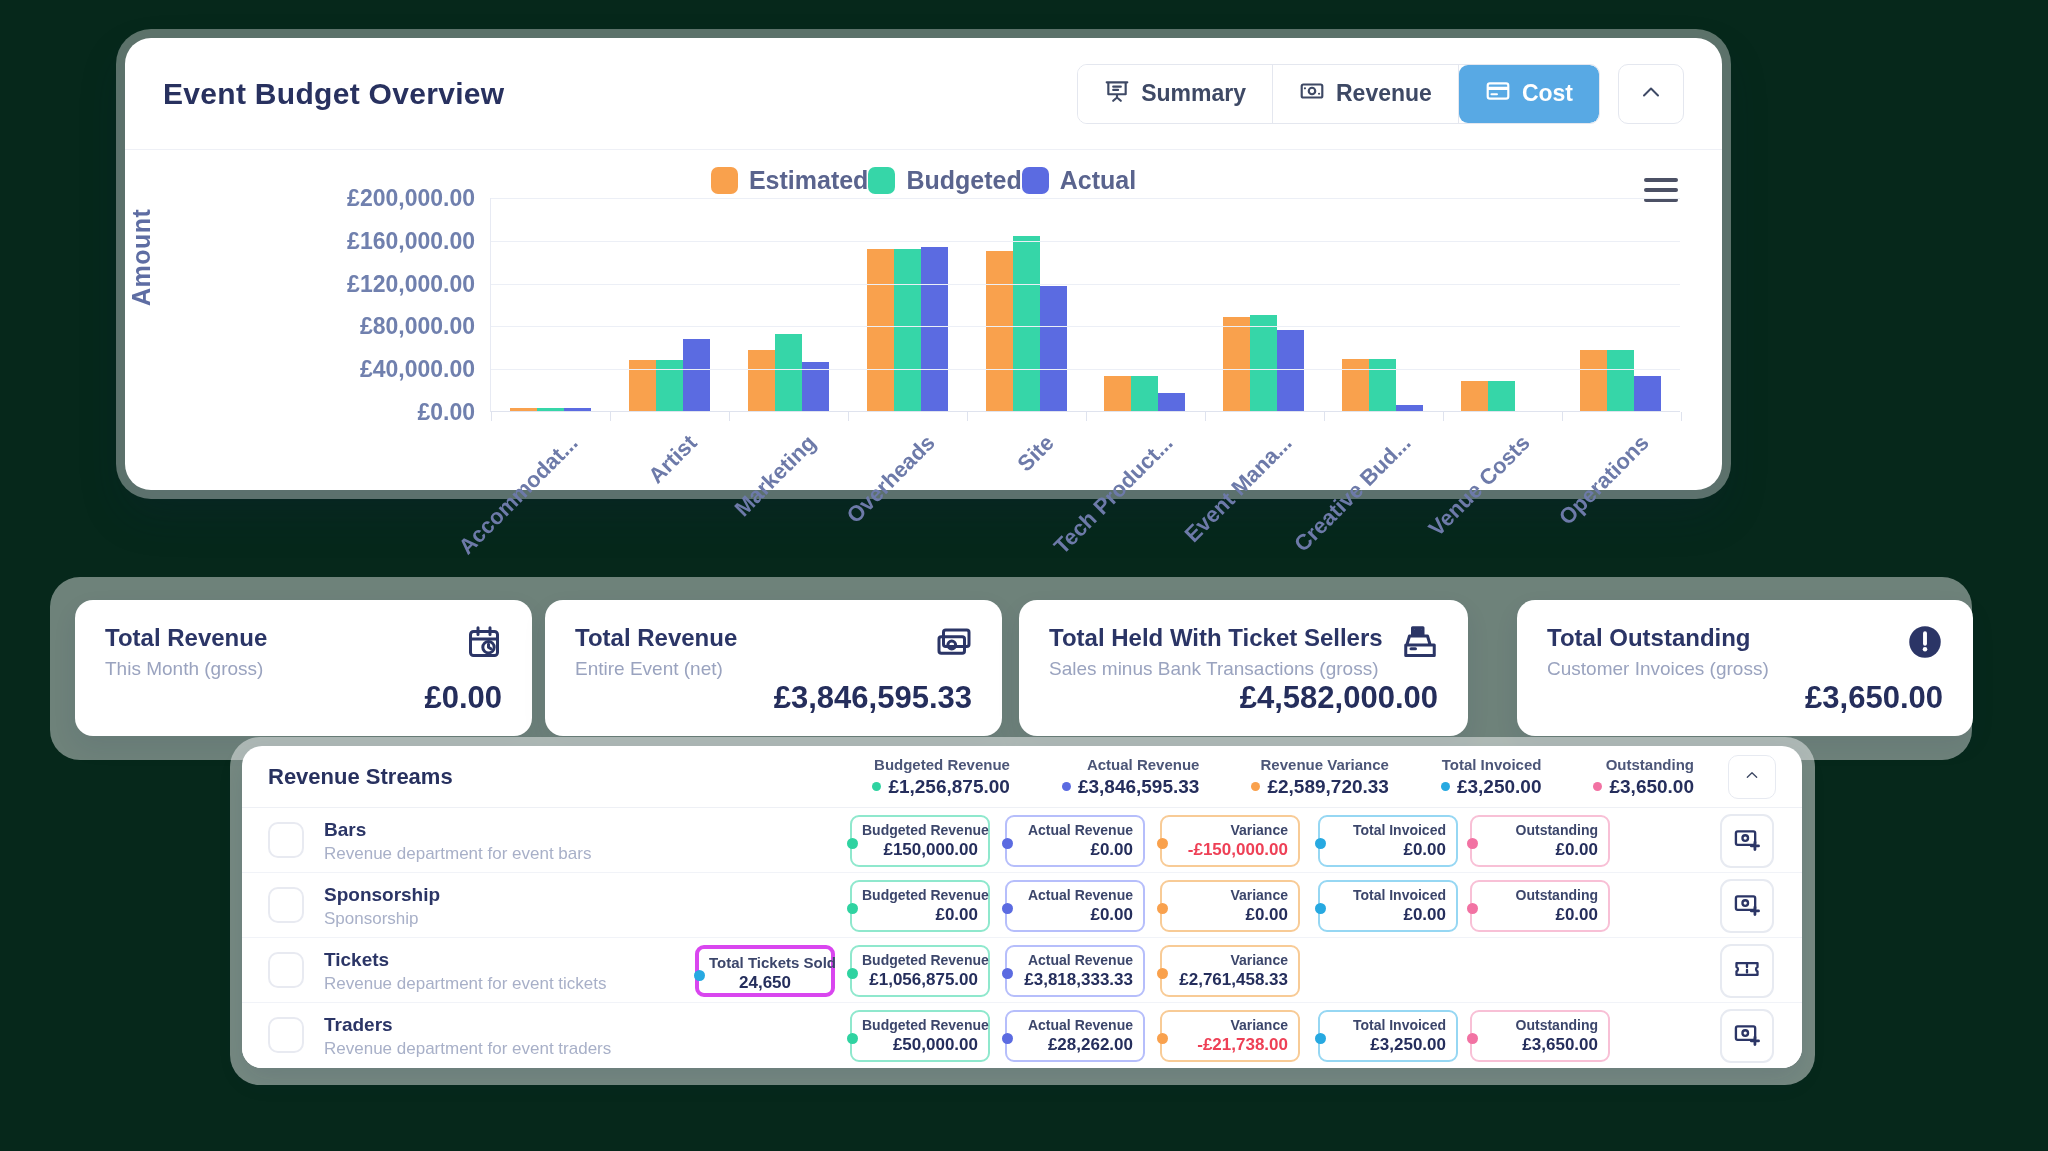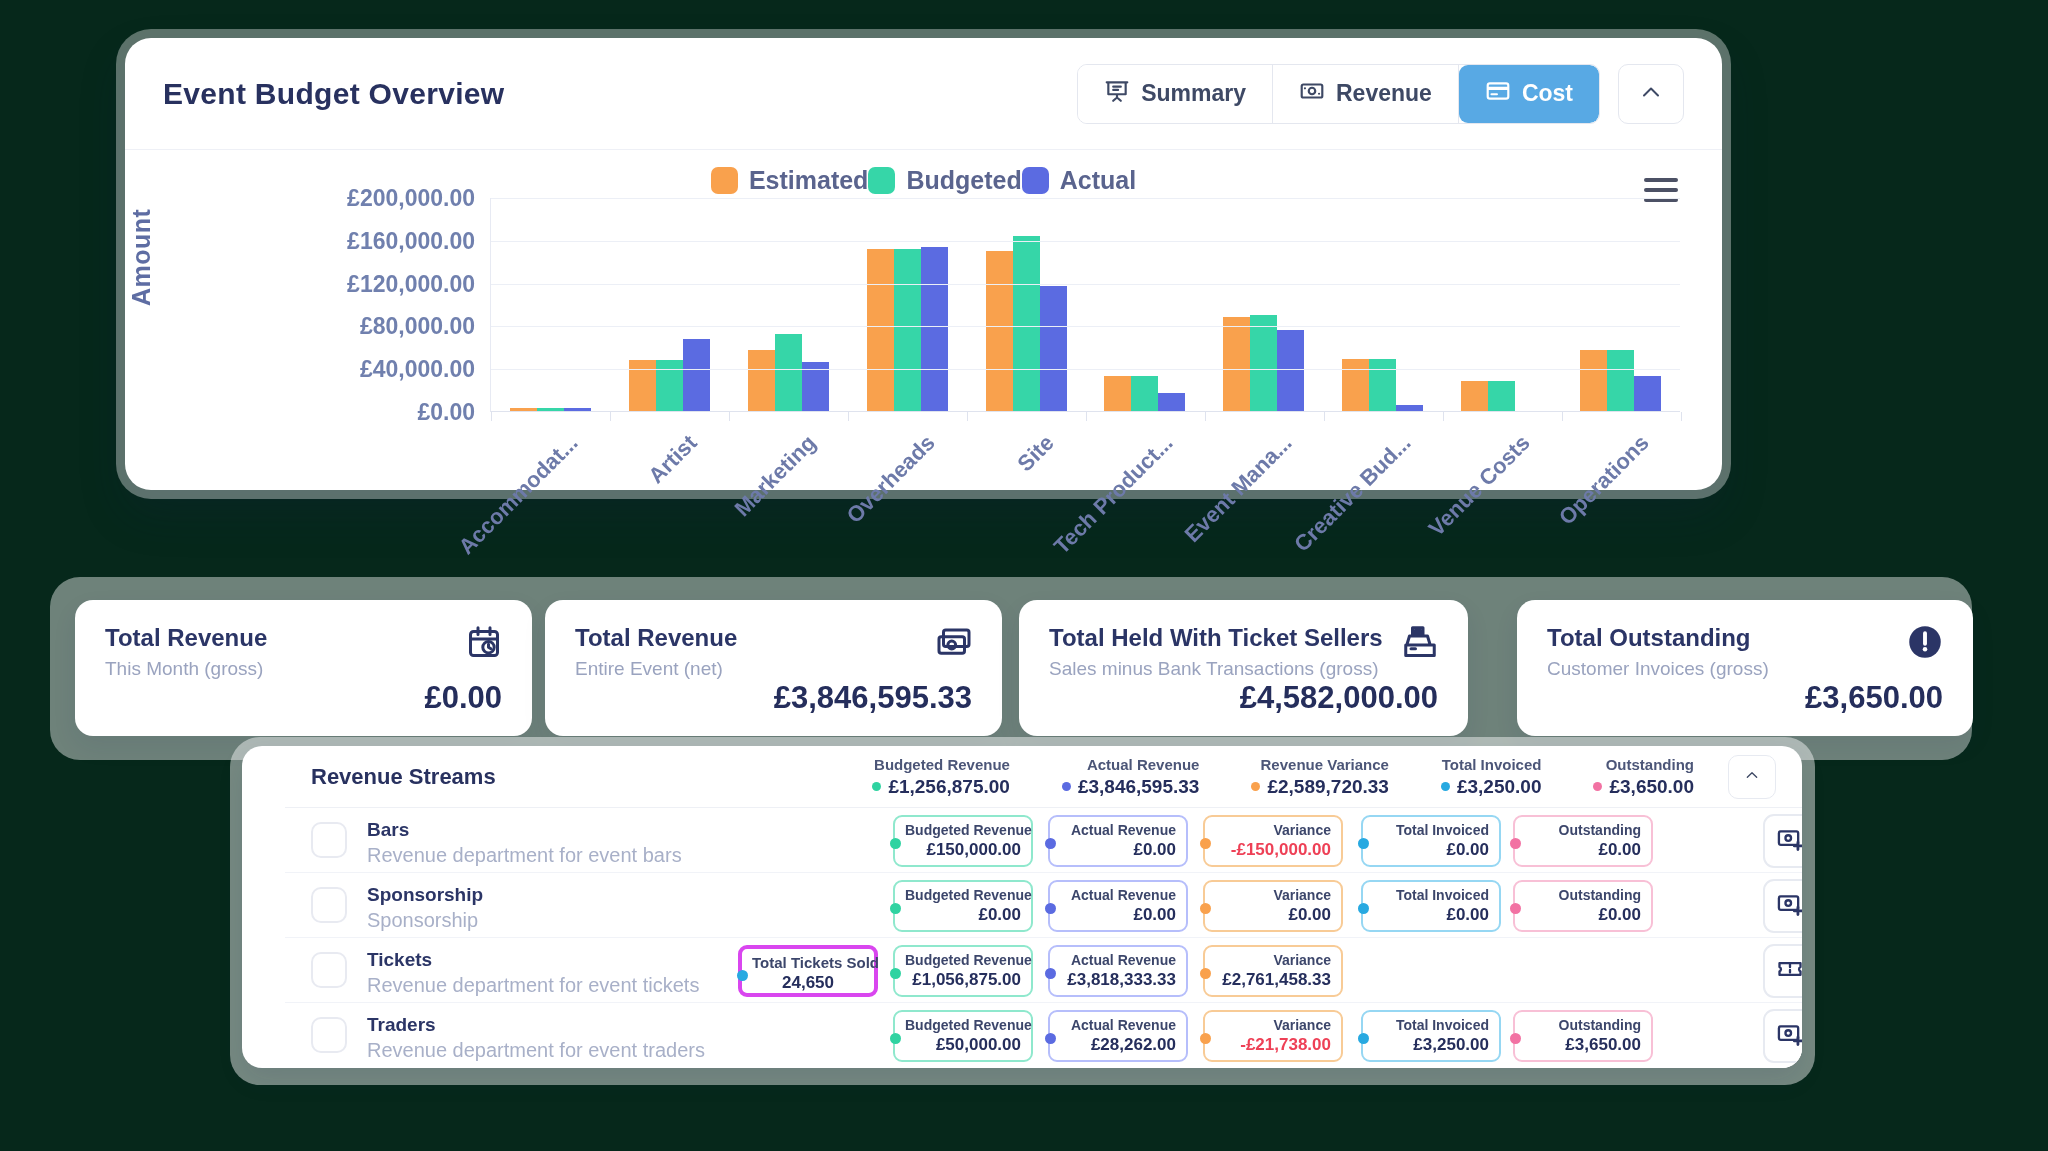--- a/index.html
+++ b/index.html
@@ -94,21 +94,21 @@
   .stat-icon { margin-left:auto; color:#2b3566; }
   .stat-icon svg { width:36px; height:36px; }
   .stat-value { margin-top:auto; text-align:right; font-size:31px; font-weight:700; color:#252e5c; }
   
   #rs-strip {
     position:absolute; left:230px; top:737px; width:1585px; height:348px;
     background:rgba(255,255,255,0.45); border-radius:30px;
   }
   #rs-card {
     left:242px; top:746px; width:1560px; height:322px; border-radius:20px;
-    box-shadow:0 12px 26px rgba(20,40,90,0.10); overflow:hidden;padding-left:43px;
+    box-shadow:0 12px 26px rgba(20,40,90,0.10); overflow:hidden;
   }
   #rs-header {
     height:62px; display:flex; align-items:center; padding:0 26px;
     border-bottom:1px solid #eef0f5;
   }
   #rs-title { font-size:22px; font-weight:700; color:#28315f; }
   #rs-summary { margin-left:auto; display:flex; gap:52px; }
   .rs-sum-item { text-align:right; }
   .rs-sum-label { font-size:15px; font-weight:600; color:#4c5678; }
   .rs-sum-value { margin-top:3px; font-size:19px; font-weight:700; color:#252e5c;
@@ -120,21 +120,21 @@
   }
   #rs-collapse-btn svg { width:16px; height:16px; }
   #rs-rows { }
   .rs-row { position:relative; height:65px; border-bottom:1px solid #f1f3f8; background:#fff; }
   .rs-row:last-child { border-bottom:none; }
   .rs-checkbox {
     position:absolute; left:26px; top:14px; width:36px; height:36px;
     border:2px solid #e8eaf1; border-radius:10px; background:#fff; cursor:pointer;
   }
   .rs-name { position:absolute; left:82px; top:11px; font-size:19px; font-weight:700; color:#2b3566; }
-  .rs-desc { position:absolute; left:82px; top:36px; font-size:20px; color:#a8b0c8; }
+  .rs-desc { position:absolute; left:82px; top:36px; font-size:17px; color:#a8b0c8; }
   .pill {
     position:absolute; top:7px; width:140px; height:52px; background:#fff;
     border-radius:9px; padding:5px 10px 0 10px; text-align:right;
   }
   .pill-label { font-size:14px; font-weight:600; color:#3c466b; white-space:nowrap; }
   .pill-value { font-size:17px; font-weight:700; color:#252e5c; margin-top:2px; white-space:nowrap; }
   .pill-value.neg { color:#ee4056; }
   .pill-dot { position:absolute; left:-5px; top:21px; width:11px; height:11px; border-radius:50%; }
   .pill.budgeted    { border:2px solid #8fe8cd; } .pill.budgeted    .pill-dot { background:#2fd3a1; }
   .pill.actual      { border:2px solid #b6befb; } .pill.actual      .pill-dot { background:#5b6be1; }

